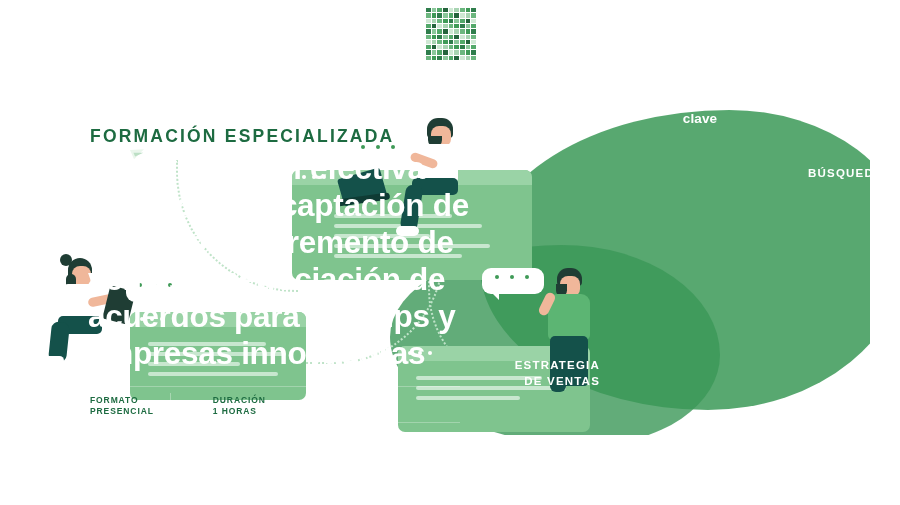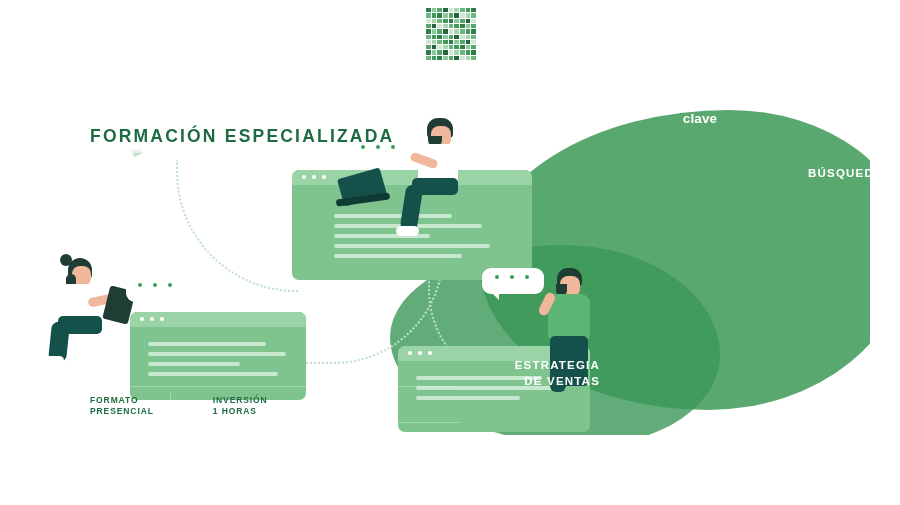--- a/index.html
+++ b/index.html
@@ -196,32 +196,33 @@
       </div>
 
       <div class="bubble" style="left:452px;top:238px;width:62px;height:26px;">
         <div class="bd" style="left:13px;"></div>
           <div class="bd" style="left:28px;"></div>
           <div class="bd" style="left:43px;"></div>
       </div>
     </div>
 
     <div class="eyebrow">FORMACIÓN ESPECIALIZADA</div>
+    <div class="headline">Comunicación efectiva aplicada a la captación de inversión, incremento de ventas y negociación de acuerdos para startups y empresas innovadoras</div>
 
     <div class="rule"></div>
     <div class="rule2"></div>
 
     <div class="meta">
       <div class="meta-block">
         <div>FORMATO</div>
         <div>PRESENCIAL</div>
       </div>
       <div class="meta-sep"></div>
       <div class="meta-block meta-dur">
-        <div>INVERSIÓN</div>
+        <div>DURACIÓN</div>
         <div>1 HORAS</div>
       </div>
     </div>
 
     <div class="contact">
       <div>www.sodercan.es</div>
 
     </div>
 
     <div class="tagline">Un enfoque práctico centrado en tres ámbitos clave</div>

